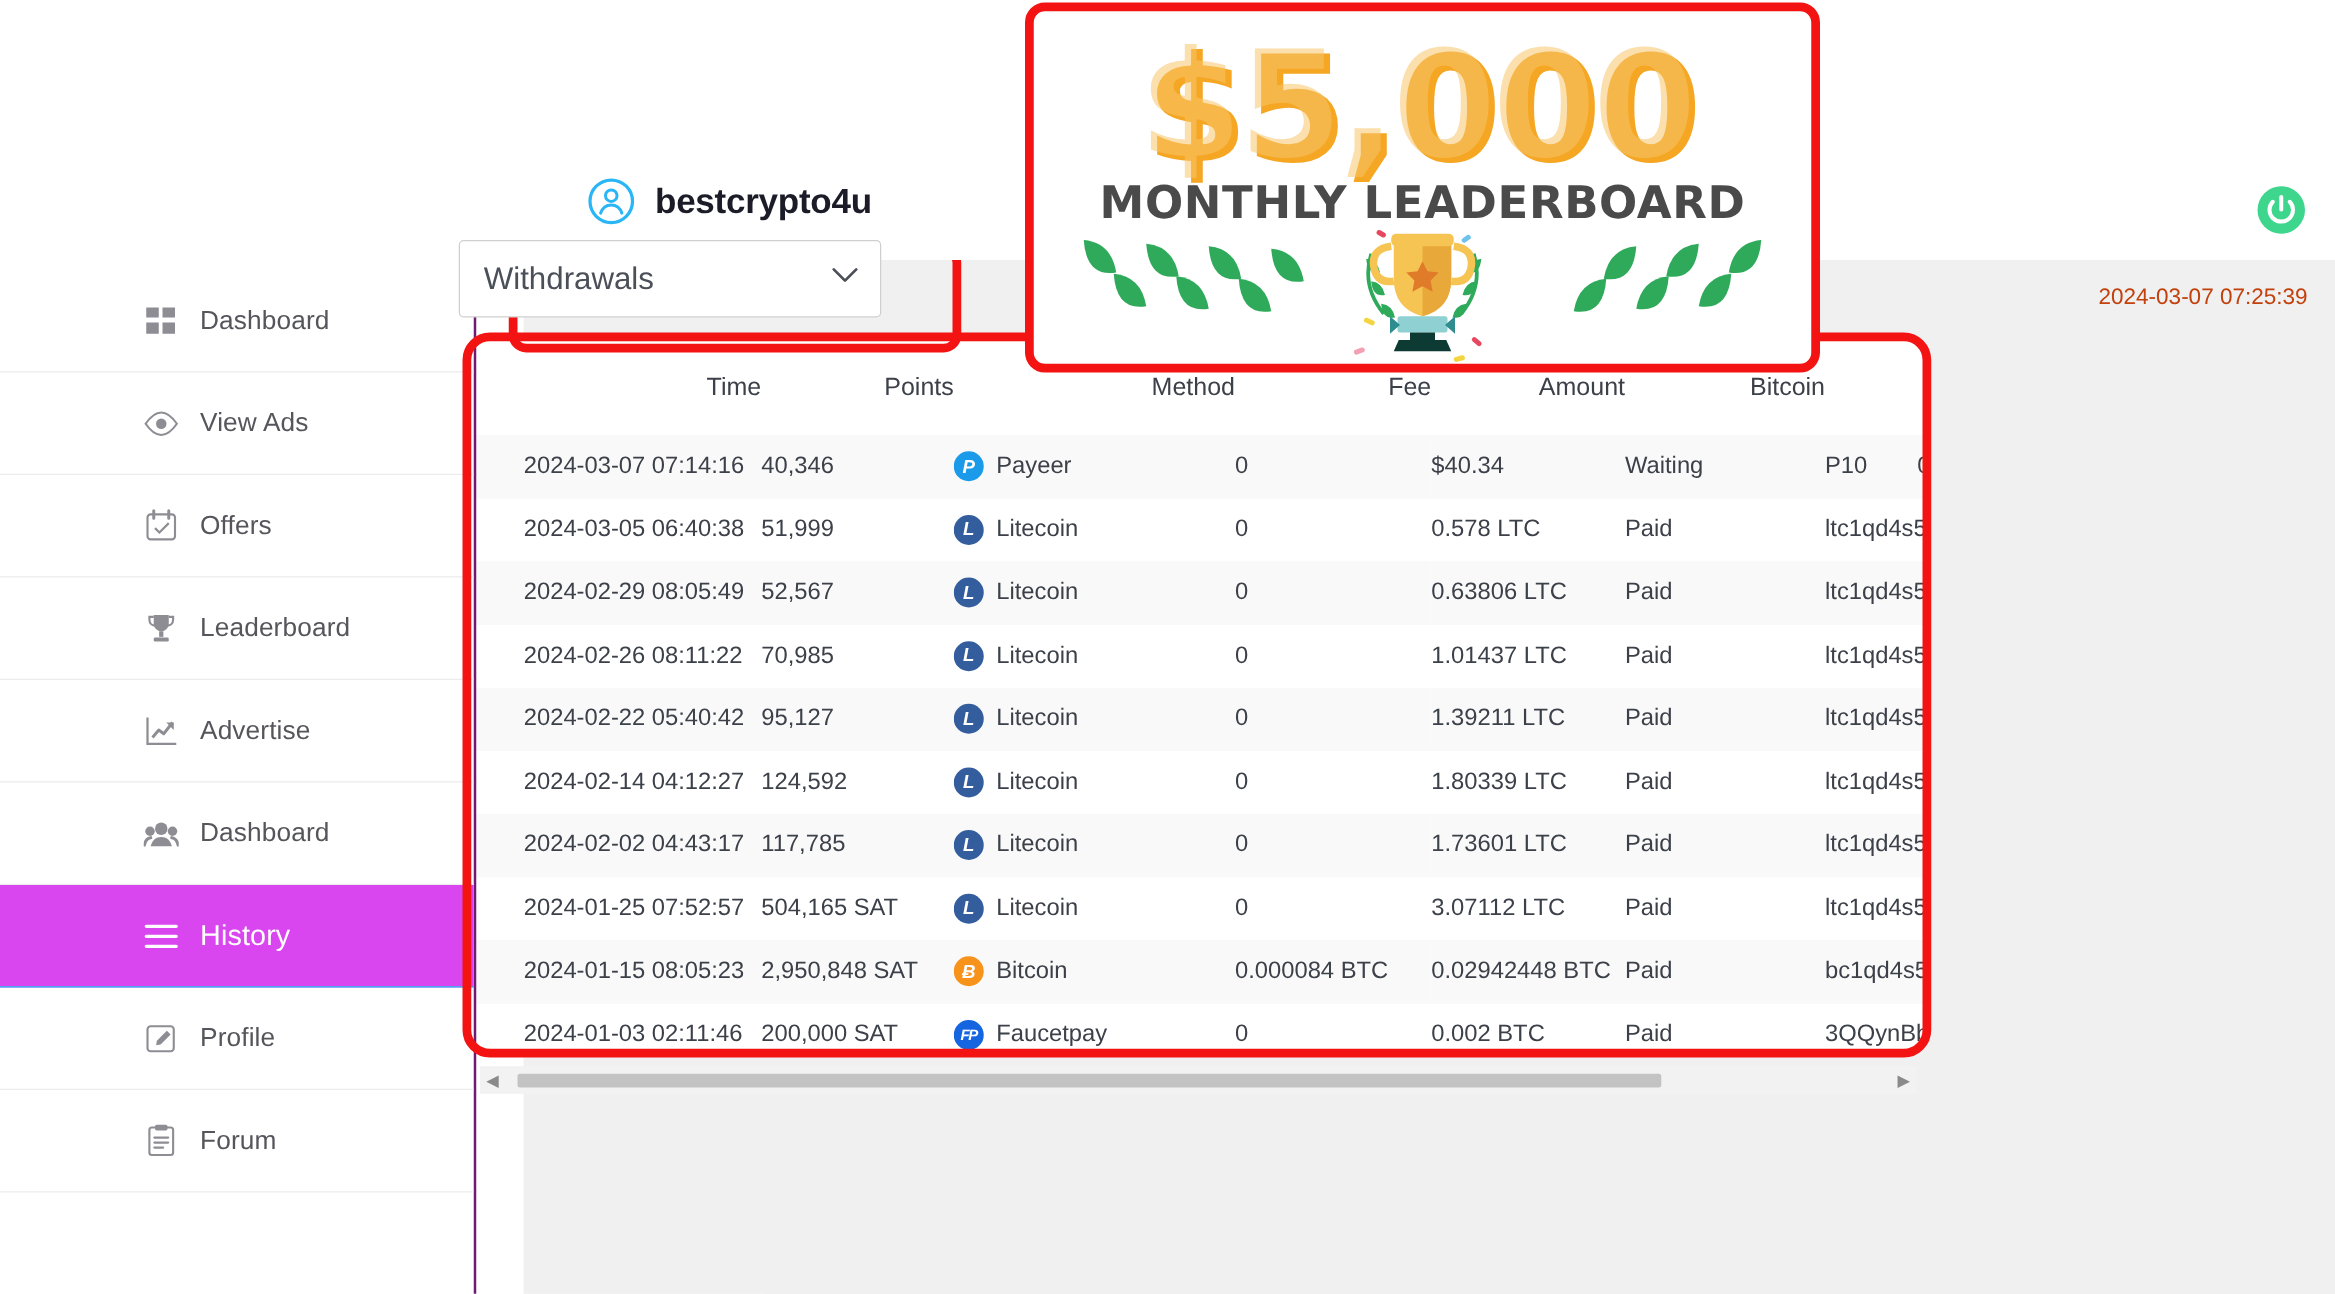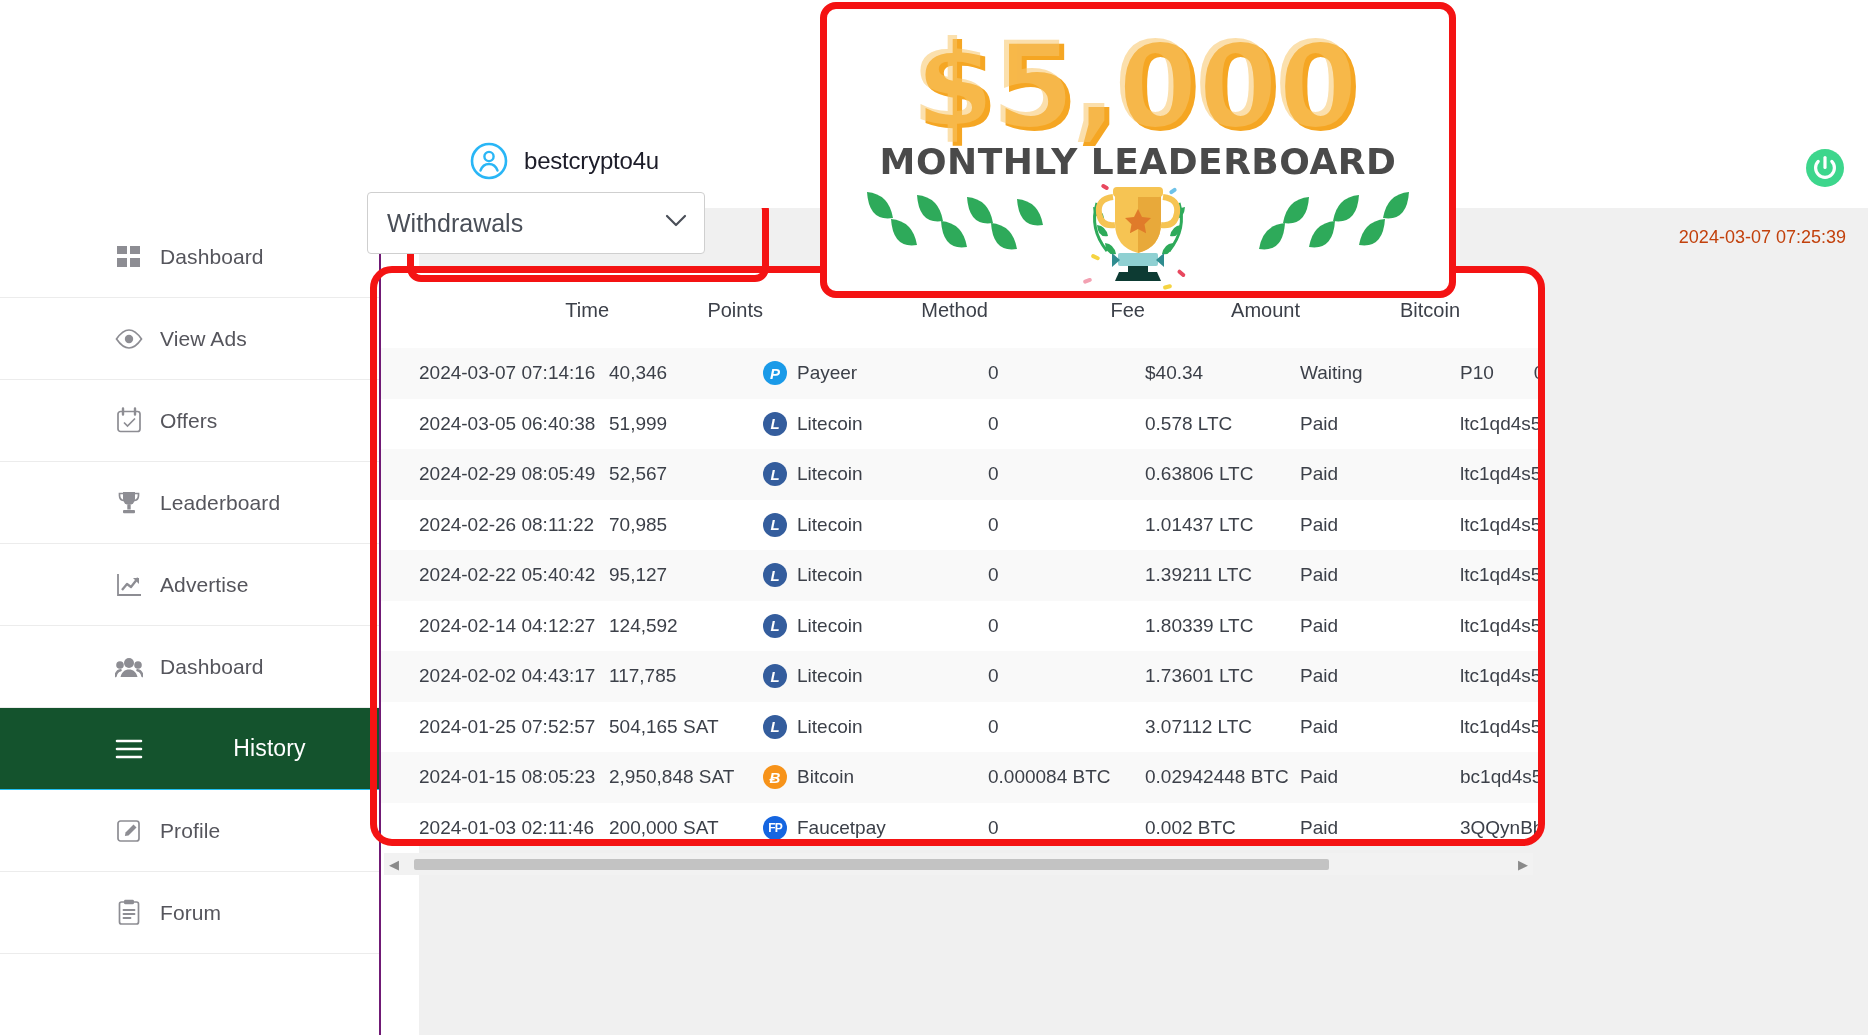--- a/index.html
+++ b/index.html
@@ -15,21 +15,21 @@
   .topbar {
     position: absolute; left: 0; top: 0; width: 1868px; height: 208px;
     background: #ffffff; z-index: 5;
   }
   .brand {
     position: absolute; left: 470px; top: 142px;
     display: flex; align-items: center; gap: 16px;
   }
   .brand-icon { width: 38px; height: 38px; display:block; }
   .brand-name {
-    font-size: 24px; font-weight: normal; color: #1c1c28;
+    font-size: 28px; font-weight: bold; color: #1c1c28;
     letter-spacing: -0.2px;
   }
   .power-btn {
     position: absolute; left: 1805px; top: 148px;
     width: 40px; height: 40px; cursor: pointer;
   }
 
   
   .banner-wrap {
     position: absolute; left: 820px; top: 2px;
@@ -60,21 +60,21 @@
     cursor: pointer; padding-left: 115px;
     color: #6b6b72;
   }
   .nav-item .ic {
     position: absolute; left: 115px; top: 50%; transform: translateY(-50%);
     width: 28px; height: 28px; display: flex; align-items: center; justify-content: center;
   }
   .nav-label {
     margin-left: 45px; font-size: 21px; color: #55555c; letter-spacing: 0.1px;
   }
-  .nav-item.active { background: #14532d; border-bottom-color: #22c0f4; justify-content: center; }
+  .nav-item.active { background: #d946ef; border-bottom-color: #22c0f4; }
   .nav-item.active .nav-label { color: #ffffff; font-size: 23px; }
 
   
   .main {
     position: absolute; left: 419px; top: 208px;
     width: 1449px; height: 827px; background: #f0f0f0;
   }
   .content-card {
     position: absolute; left: 0px; top: 0px;
     width: 1449px; height: 827px; background: #f0f0f0;
@@ -142,20 +142,21 @@
   .c-amount { width: 155px; }
   .c-status { width: 160px; }
   .c-addr   { width: 337px; }
 
   .method-cell { display: flex; align-items: center; gap: 10px; }
   .coin {
     width: 24px; height: 24px; border-radius: 50%;
     display: inline-flex; align-items: center; justify-content: center;
     color: #fff; font-size: 15px; font-weight: bold; flex: none;
     font-family: "Liberation Sans", sans-serif;
+    font-style: italic;
   }
   .coin.payeer { background: #1a9ae8; font-style: italic; }
   .coin.ltc { background: #345d9d; font-style: italic; }
   .coin.btc { background: #f7931a; font-style: italic; }
   .coin.fp  { background: #1565e0; font-size: 12px; letter-spacing:-1px; }
 
   .addr-masked .gap {
     display: inline-block; width: 40px; background: #ffffff;
   }
 

